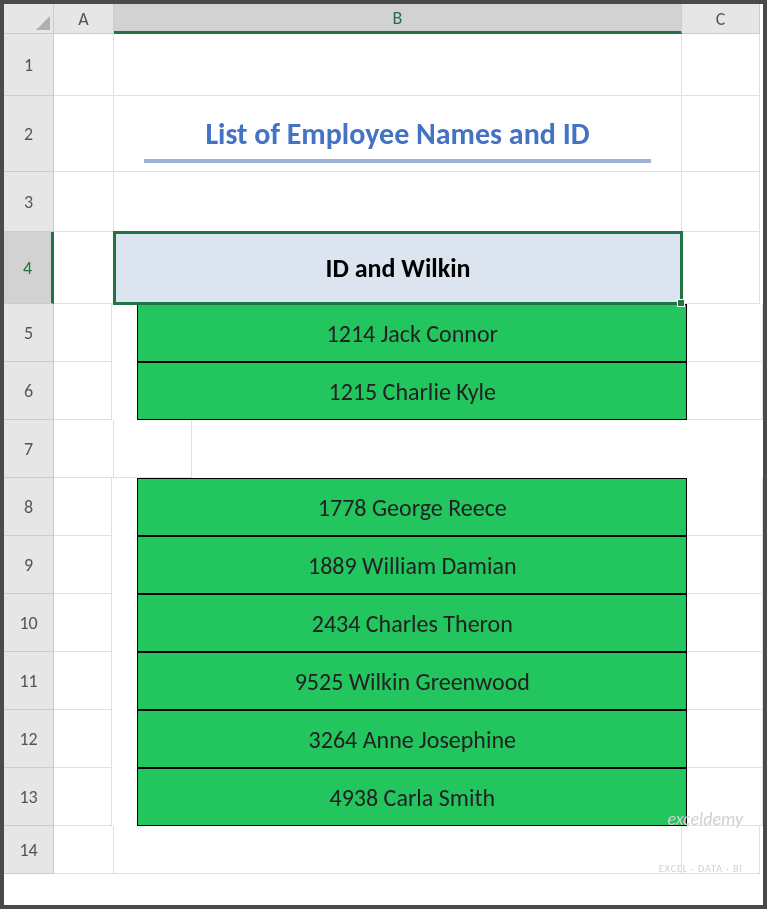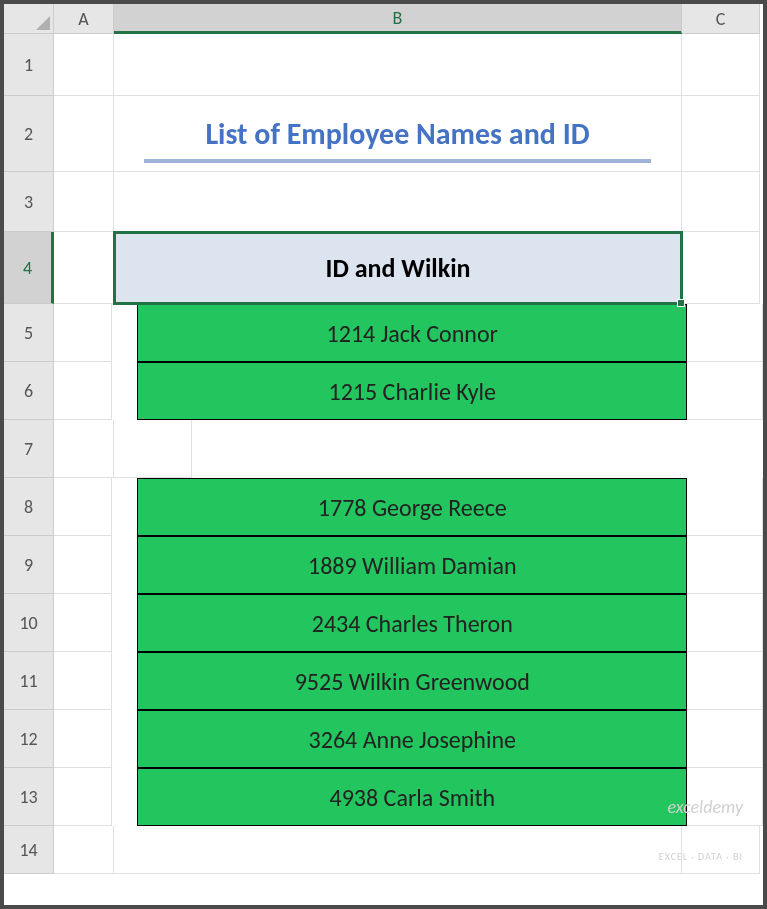--- a/index.html
+++ b/index.html
@@ -165,21 +165,21 @@
       position: absolute;
       right: -5px;
       bottom: -5px;
       width: 8px;
       height: 8px;
       background: #217346;
       border: 1px solid #ffffff;
     }
     .watermark {
       position: absolute;
-      bottom: 42px;
+      bottom: 30px;
       right: 20px;
       text-align: right;
       color: #d0d0d0;
       font-size: 18px;
       font-style: italic;
       line-height: 1.2;
     }
     .watermark .sub {
       font-size: 10px;
       letter-spacing: 1px;

